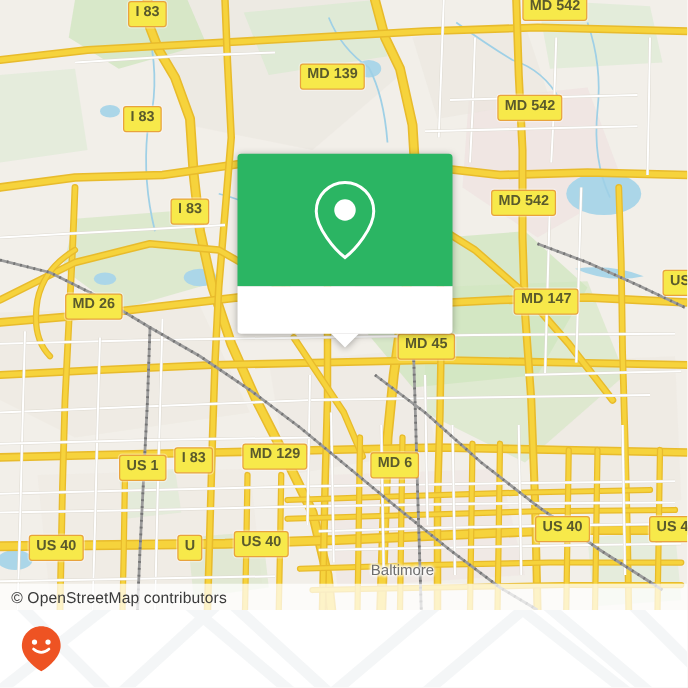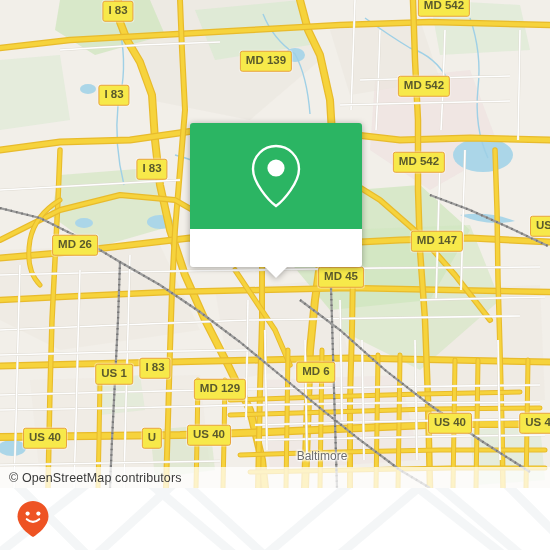--- a/index.html
+++ b/index.html
@@ -339,21 +339,21 @@
         <div class="shield" style="left: 114px; top: 95px;">I 83</div>
         <div class="shield" style="left: 424px; top: 86px;">MD 542</div>
         <div class="shield" style="left: 152px; top: 169px;">I 83</div>
         <div class="shield" style="left: 419px; top: 162px;">MD 542</div>
         <div class="shield" style="left: 544px; top: 226px;">US</div>
         <div class="shield" style="left: 75px; top: 245px;">MD 26</div>
         <div class="shield" style="left: 437px; top: 241px;">MD 147</div>
         <div class="shield" style="left: 155px; top: 368px;">I 83</div>
         <div class="shield" style="left: 341px; top: 277px;">MD 45</div>
         <div class="shield" style="left: 114px; top: 374px;">US 1</div>
-        <div class="shield" style="left: 220px; top: 365px; margin-top: 24px;">MD 129</div>
+        <div class="shield" style="left: 220px; top: 365px;">MD 129</div>
         <div class="shield" style="left: 316px; top: 372px;">MD 6</div>
         <div class="shield" style="left: 45px; top: 438px;">US 40</div>
         <div class="shield" style="left: 152px; top: 438px;">U</div>
         <div class="shield" style="left: 209px; top: 435px;">US 40</div>
         <div class="shield" style="left: 450px; top: 423px;">US 40</div>
         <div class="shield" style="left: 538px; top: 423px;">US 4</div>
         <div class="city-label" style="left: 322px; top: 456px;">Baltimore</div>
       </div>
 
     <div id="callout">

